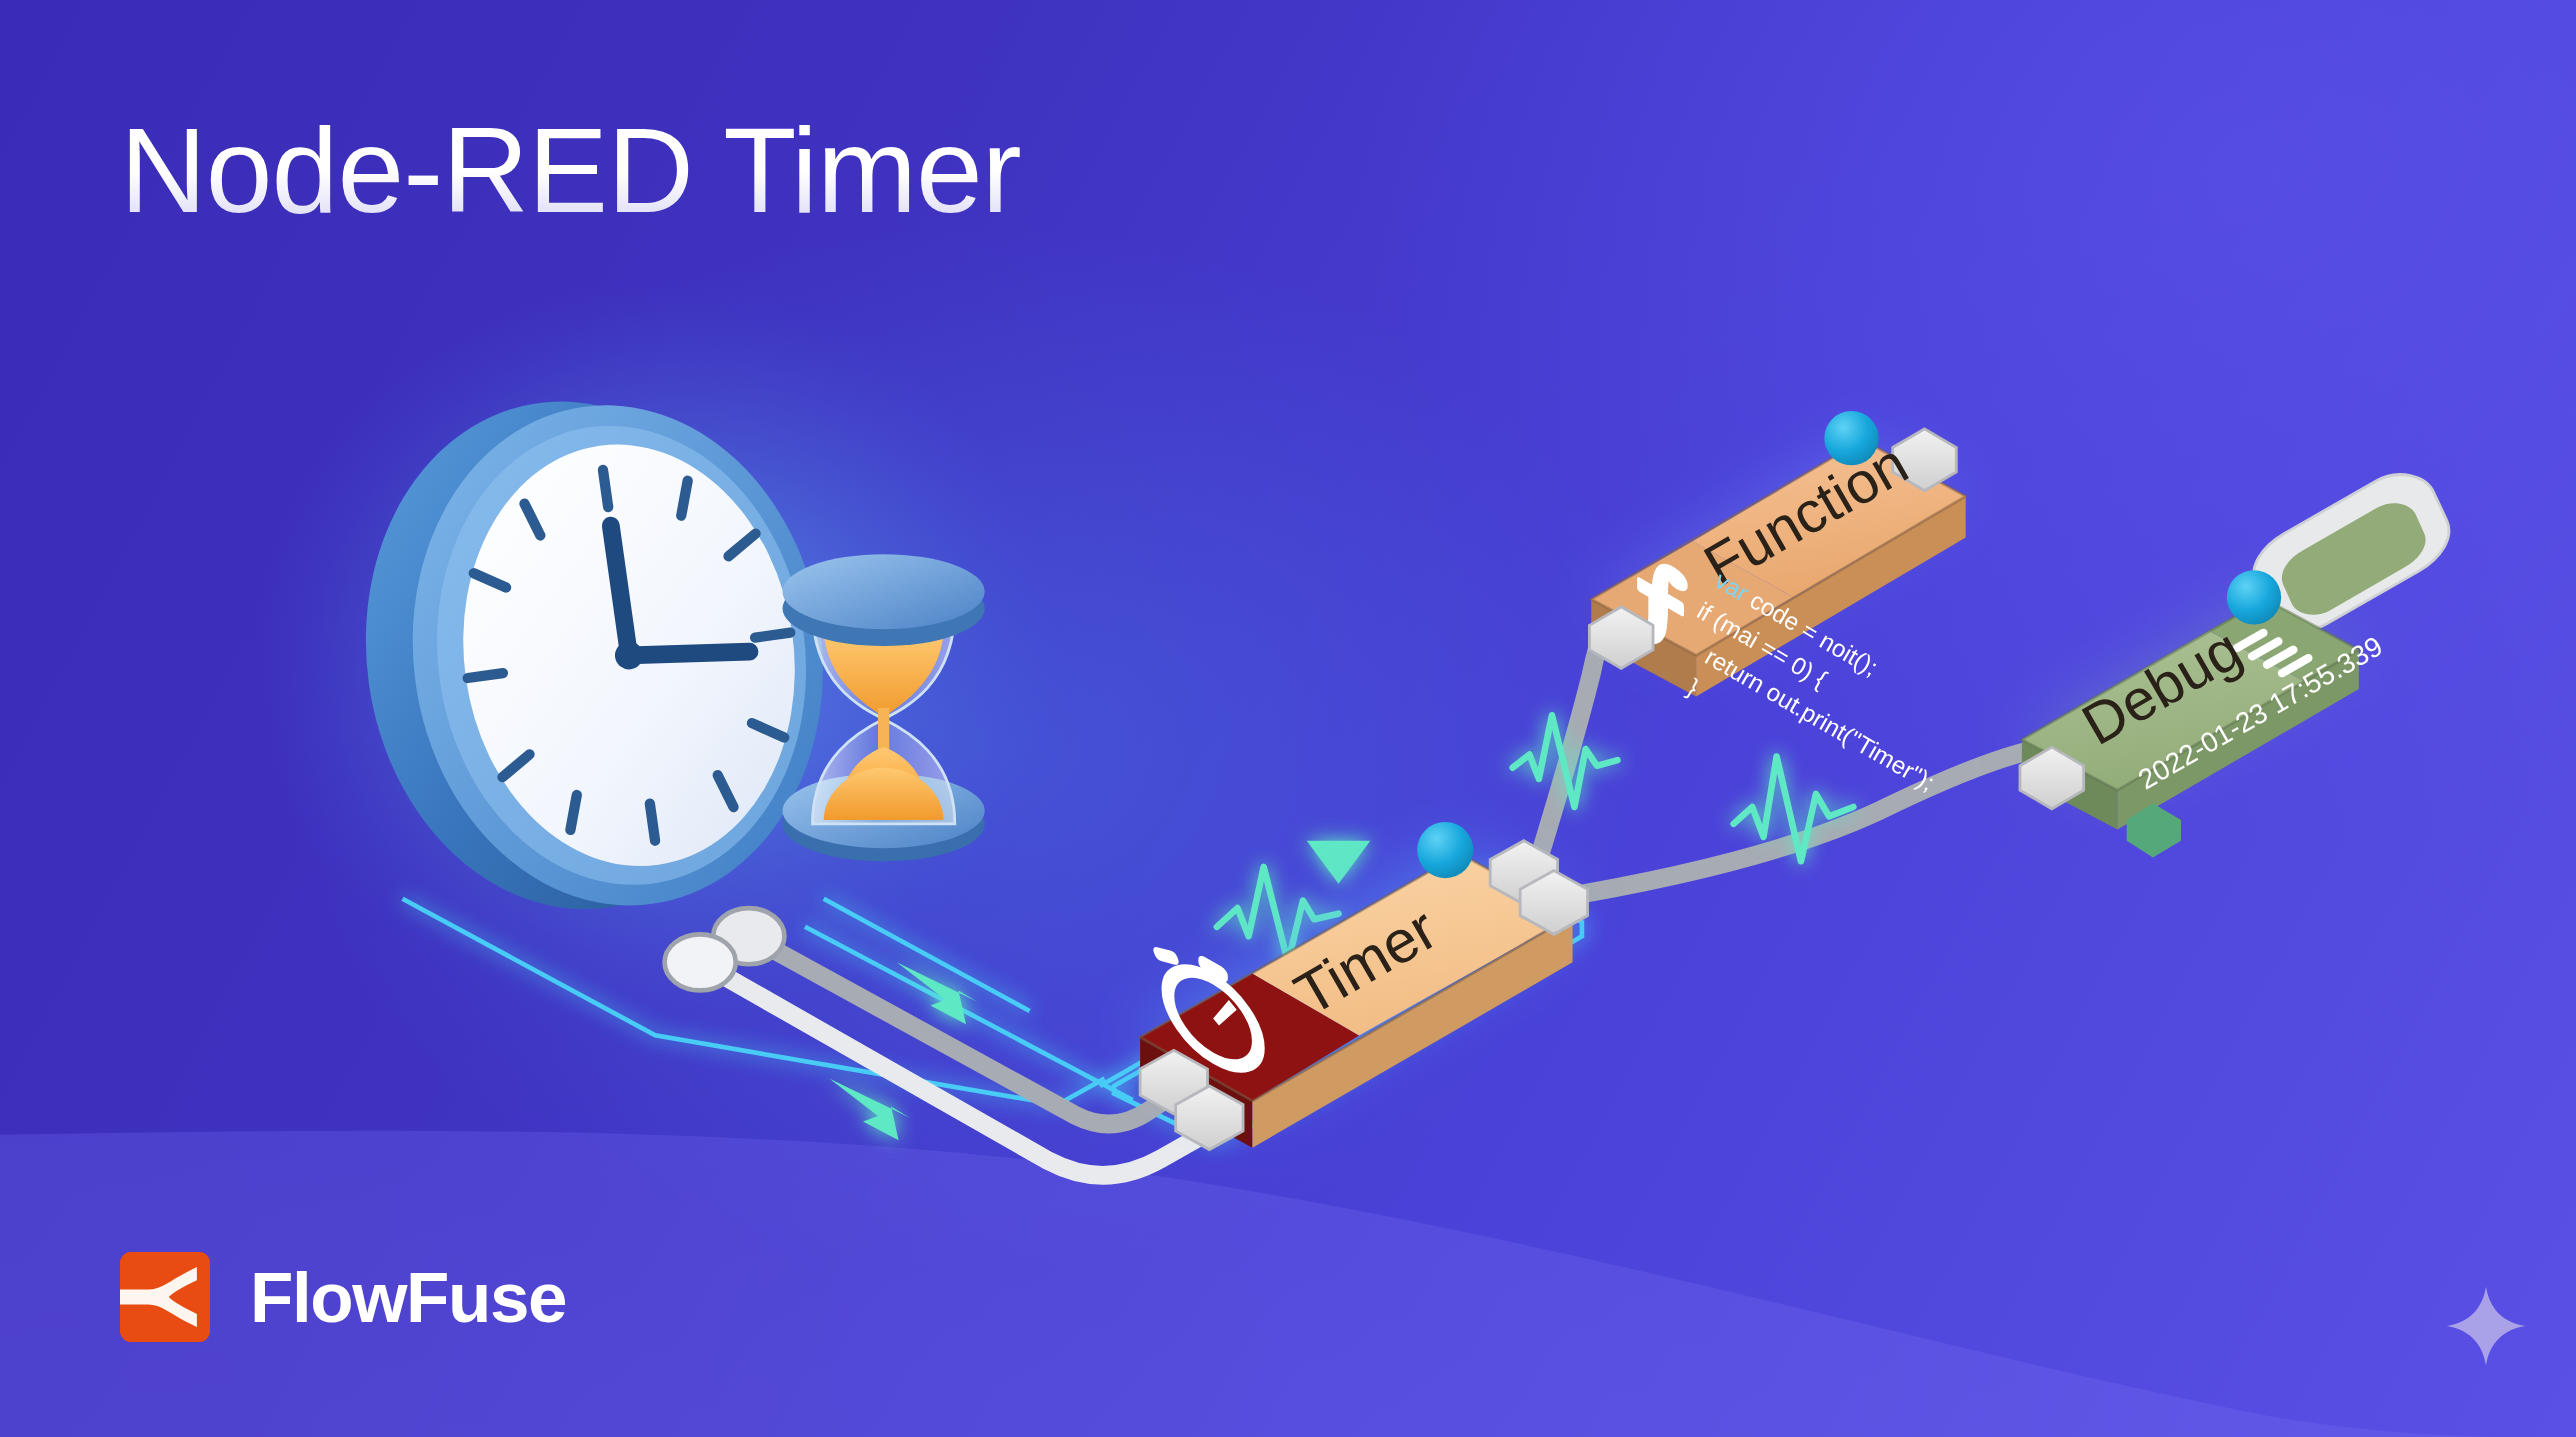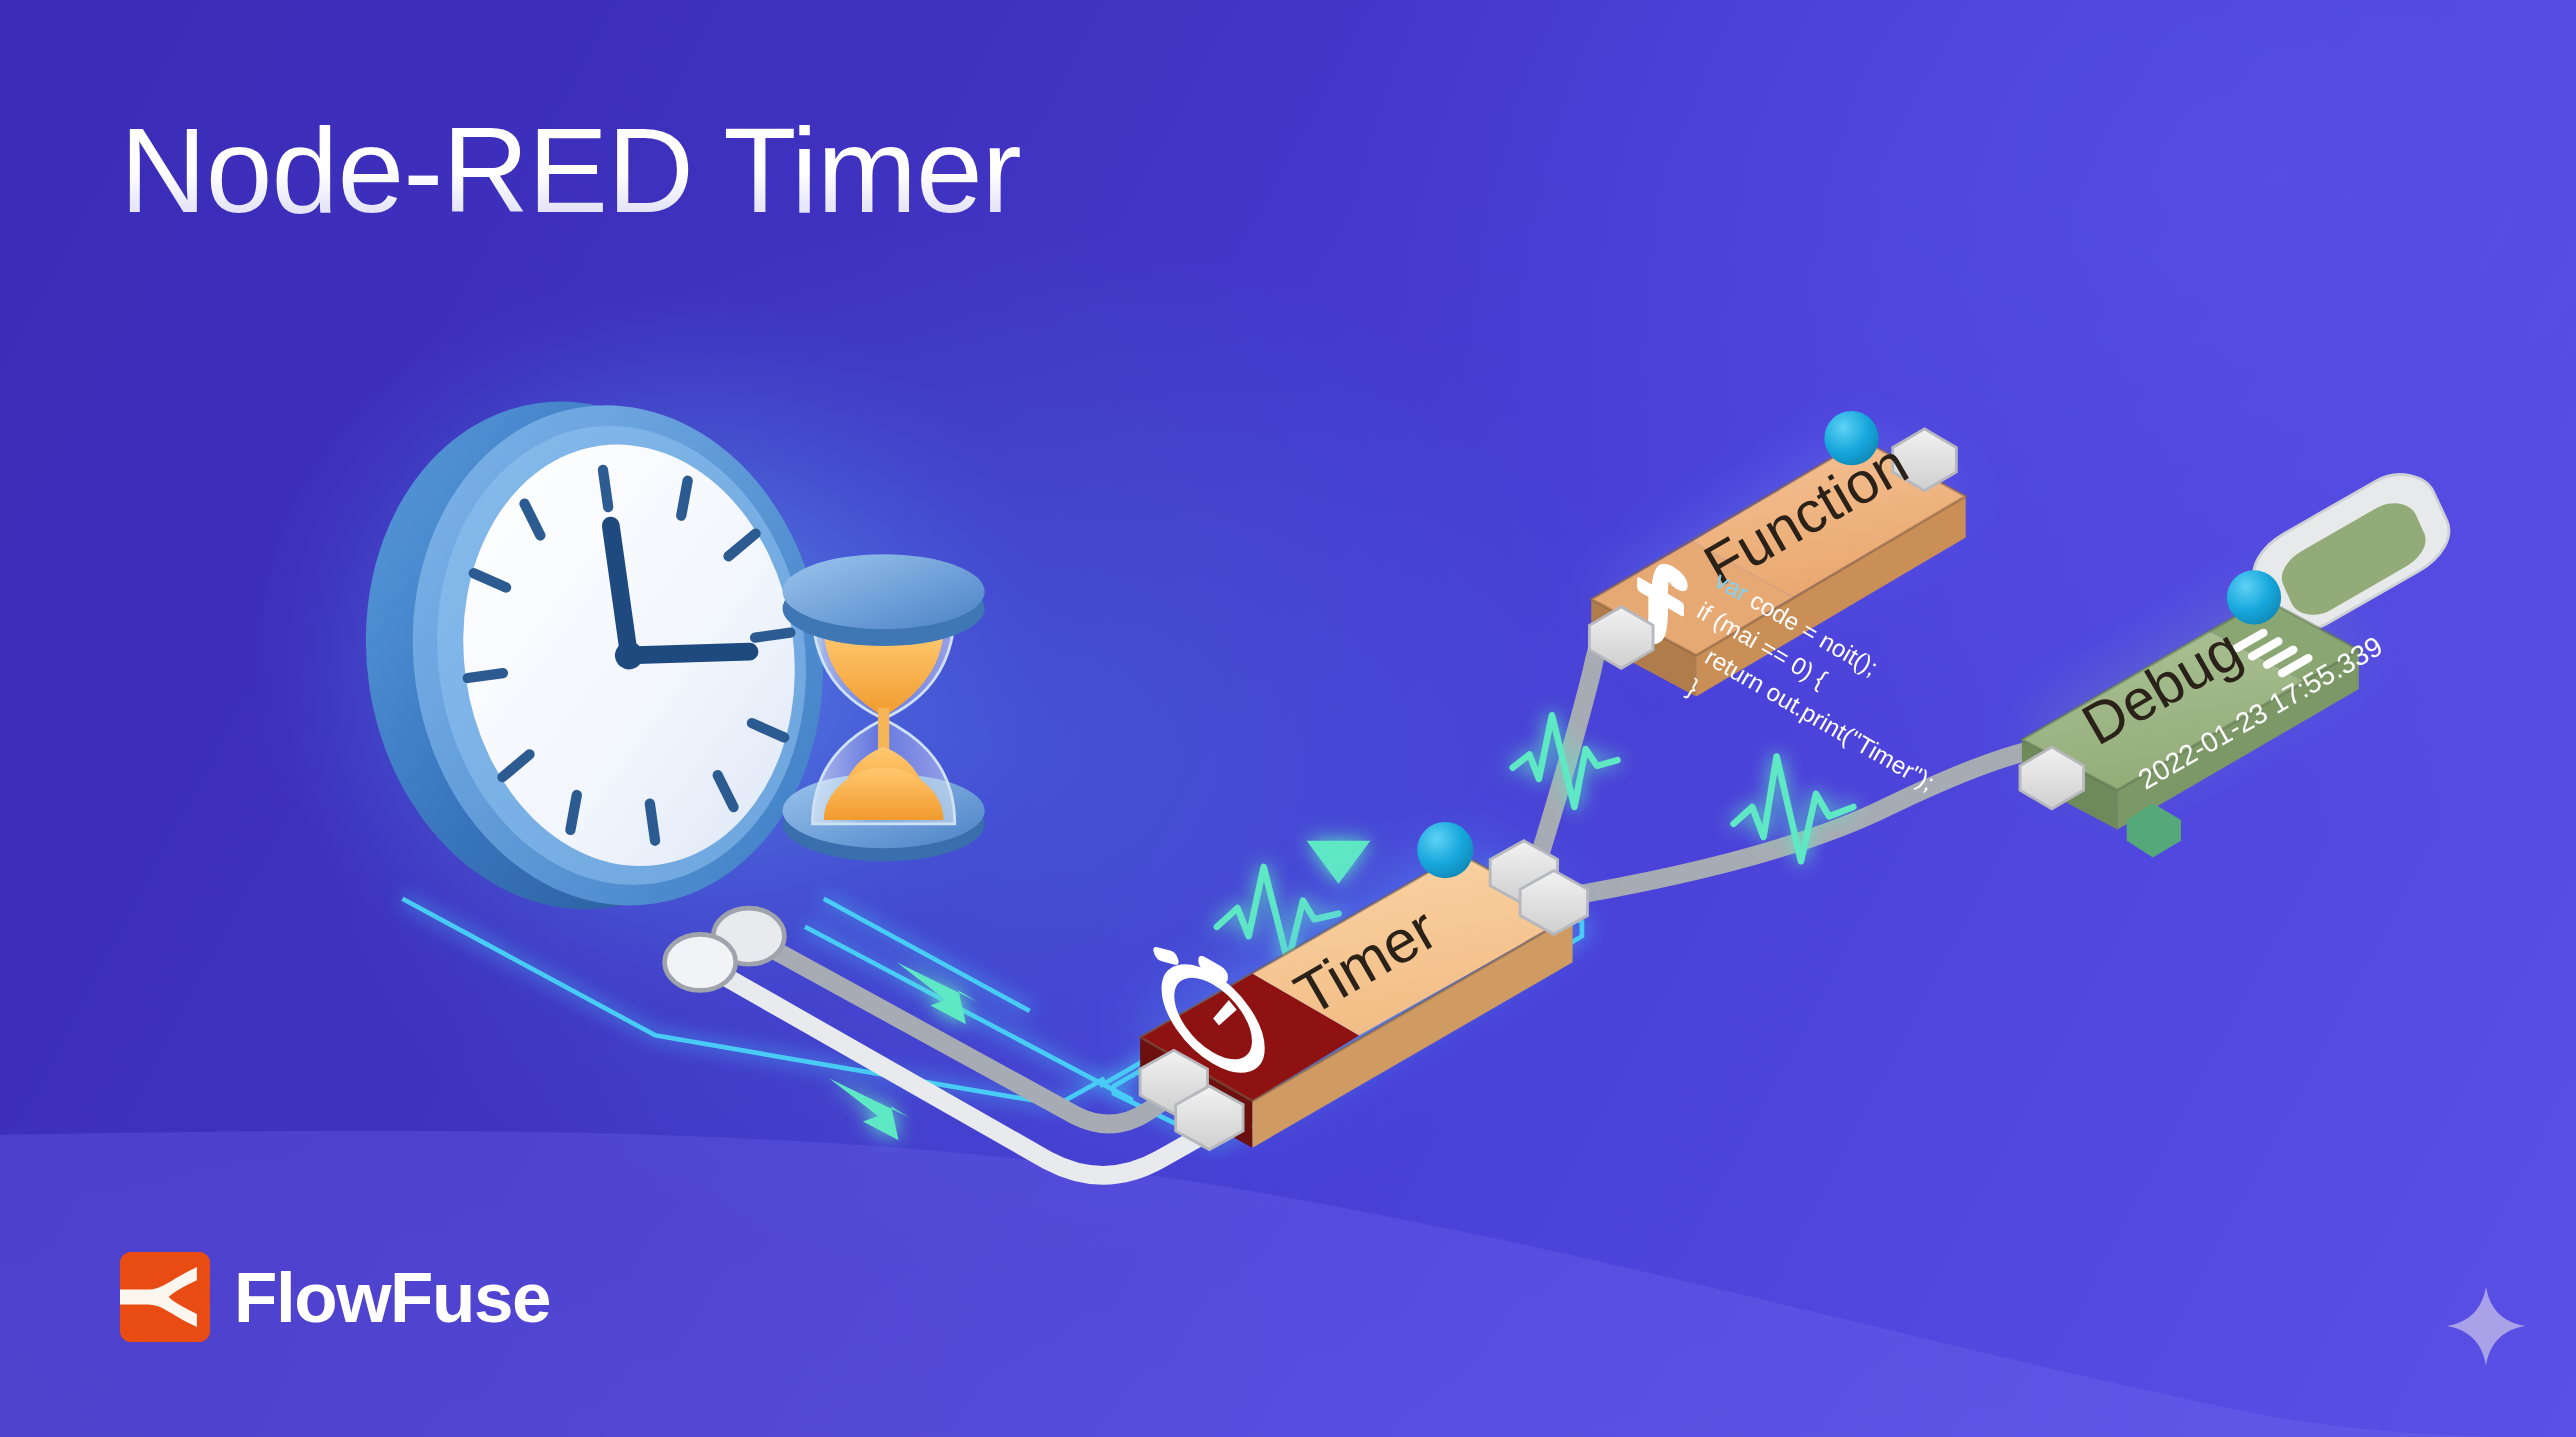--- a/index.html
+++ b/index.html
@@ -53,21 +53,21 @@
     line-height: 1;
   }
 
   
   .logo-wrap {
     position: absolute;
     left: 120px;
     top: 1252px;
     display: flex;
     align-items: center;
-    gap: 24px;
+    gap: 40px;
   }
   .logo-mark {
     width: 90px;
     height: 90px;
     border-radius: 11.2px;
     background: #e84c12;
     position: relative;
     overflow: hidden;
     flex: none;
   }

